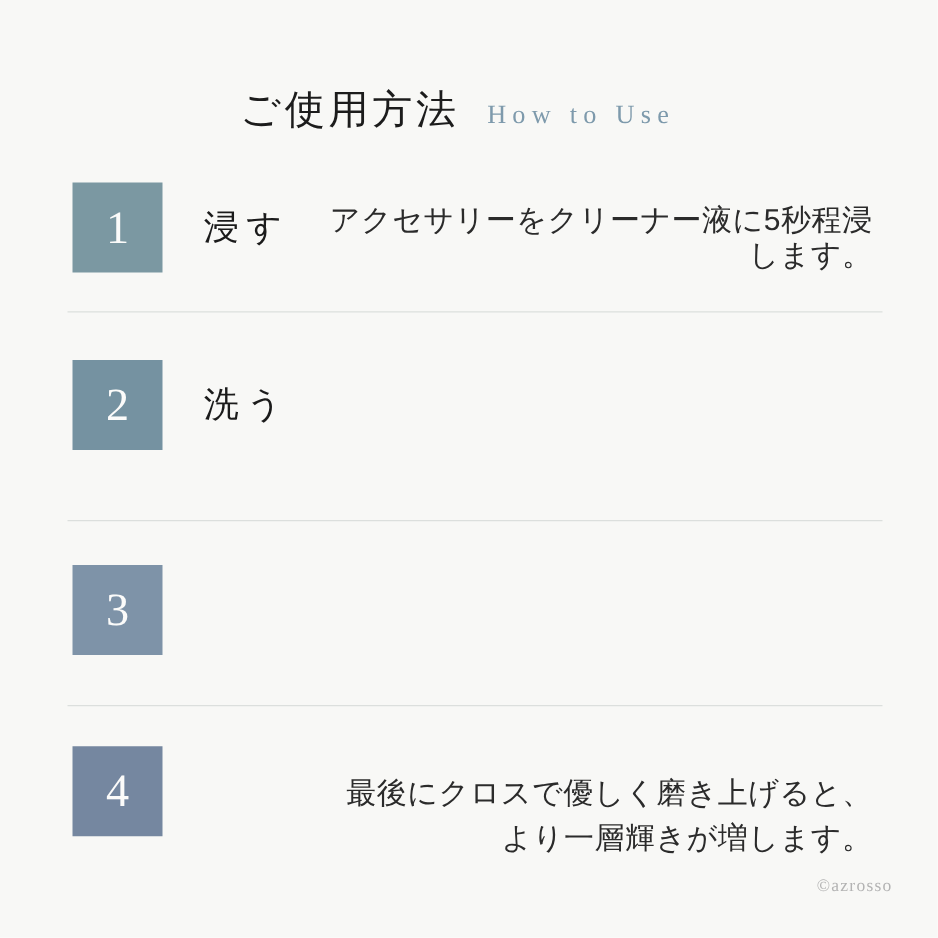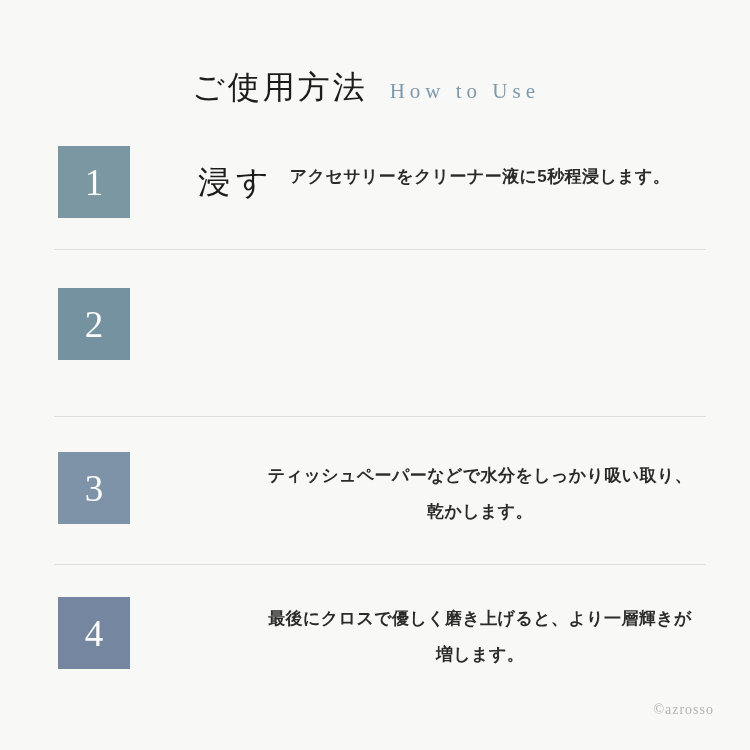--- a/index.html
+++ b/index.html
@@ -36,34 +36,33 @@
     display:flex;align-items:center;justify-content:center;
   }
   .num-box .num{
     font-family:"Liberation Serif","DejaVu Serif",serif;
     font-size:37px;color:#fbfbfa;line-height:1;
   }
   .step-label{
     position:absolute;left:163px;top:0;width:104px;height:72px;
     display:flex;align-items:center;
     font-family:"Liberation Serif","DejaVu Serif",serif;
-    font-size:32px;line-height:43px;letter-spacing:6px;
+    font-size:28px;line-height:43px;letter-spacing:6px;
     color:#1b1b1b;
-    margin-left:35px;
   }
   .step--3 .step-label{align-items:flex-start;top:-1px;height:auto;}
   .step-desc{
     position:absolute;left:262px;width:436px;
-    font-size:17px;line-height:37px;letter-spacing:0.4px;
-    color:#2b2b2b;text-align:center;font-weight:bold;
+    font-size:24px;line-height:37px;letter-spacing:0.4px;
+    color:#2b2b2b;text-align:right;
   }
   .step--1 .step-desc{top:17px;line-height:28px;}
   .step--2 .step-desc{top:2px;}
   .step--3 .step-desc{top:6px;line-height:36px;}
-  .step--4 .step-desc{top:4px;line-height:36px;}
+  .step--4 .step-desc{top:20px;line-height:36px;}
   
   .divider{
     position:absolute;left:54px;width:652px;height:1px;
     background:#dcdfdd;
   }
   .divider--1{top:249px;}
   .divider--2{top:416px;}
   .divider--3{top:564px;}
   
   .watermark{
@@ -88,29 +87,29 @@
     <div class="step-label">浸す</div>
     <div class="step-desc">アクセサリーをクリーナー液に5秒程浸します。</div>
   </div>
 
   <div class="divider divider--1"></div>
 
   <div class="step step--2">
     <div class="num-box" style="background-color: rgb(117, 146, 161);">
       <span class="num">2</span>
     </div>
+    <div class="step-label">洗う</div>
   </div>
 
   <div class="divider divider--2"></div>
 
   <div class="step step--3">
     <div class="num-box" style="background-color: rgb(126, 147, 168);">
       <span class="num">3</span>
     </div>
-    <div class="step-desc">ティッシュペーパーなどで水分をしっかり吸い取り、乾かします。</div>
   </div>
 
   <div class="divider divider--3"></div>
 
   <div class="step step--4">
     <div class="num-box" style="background-color: rgb(117, 135, 160);">
       <span class="num">4</span>
     </div>
     <div class="step-desc">最後にクロスで優しく磨き上げると、より一層輝きが増します。</div>
   </div>

